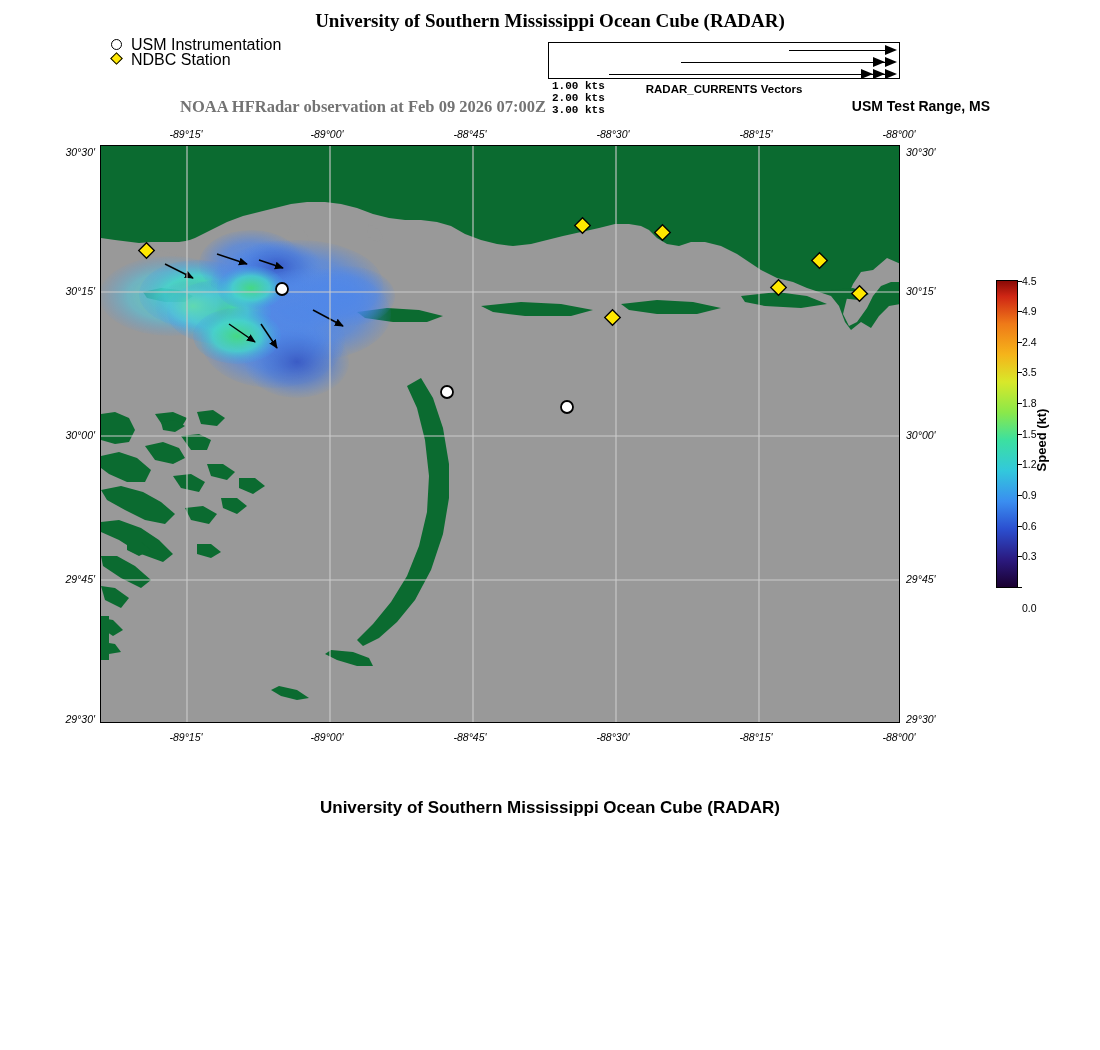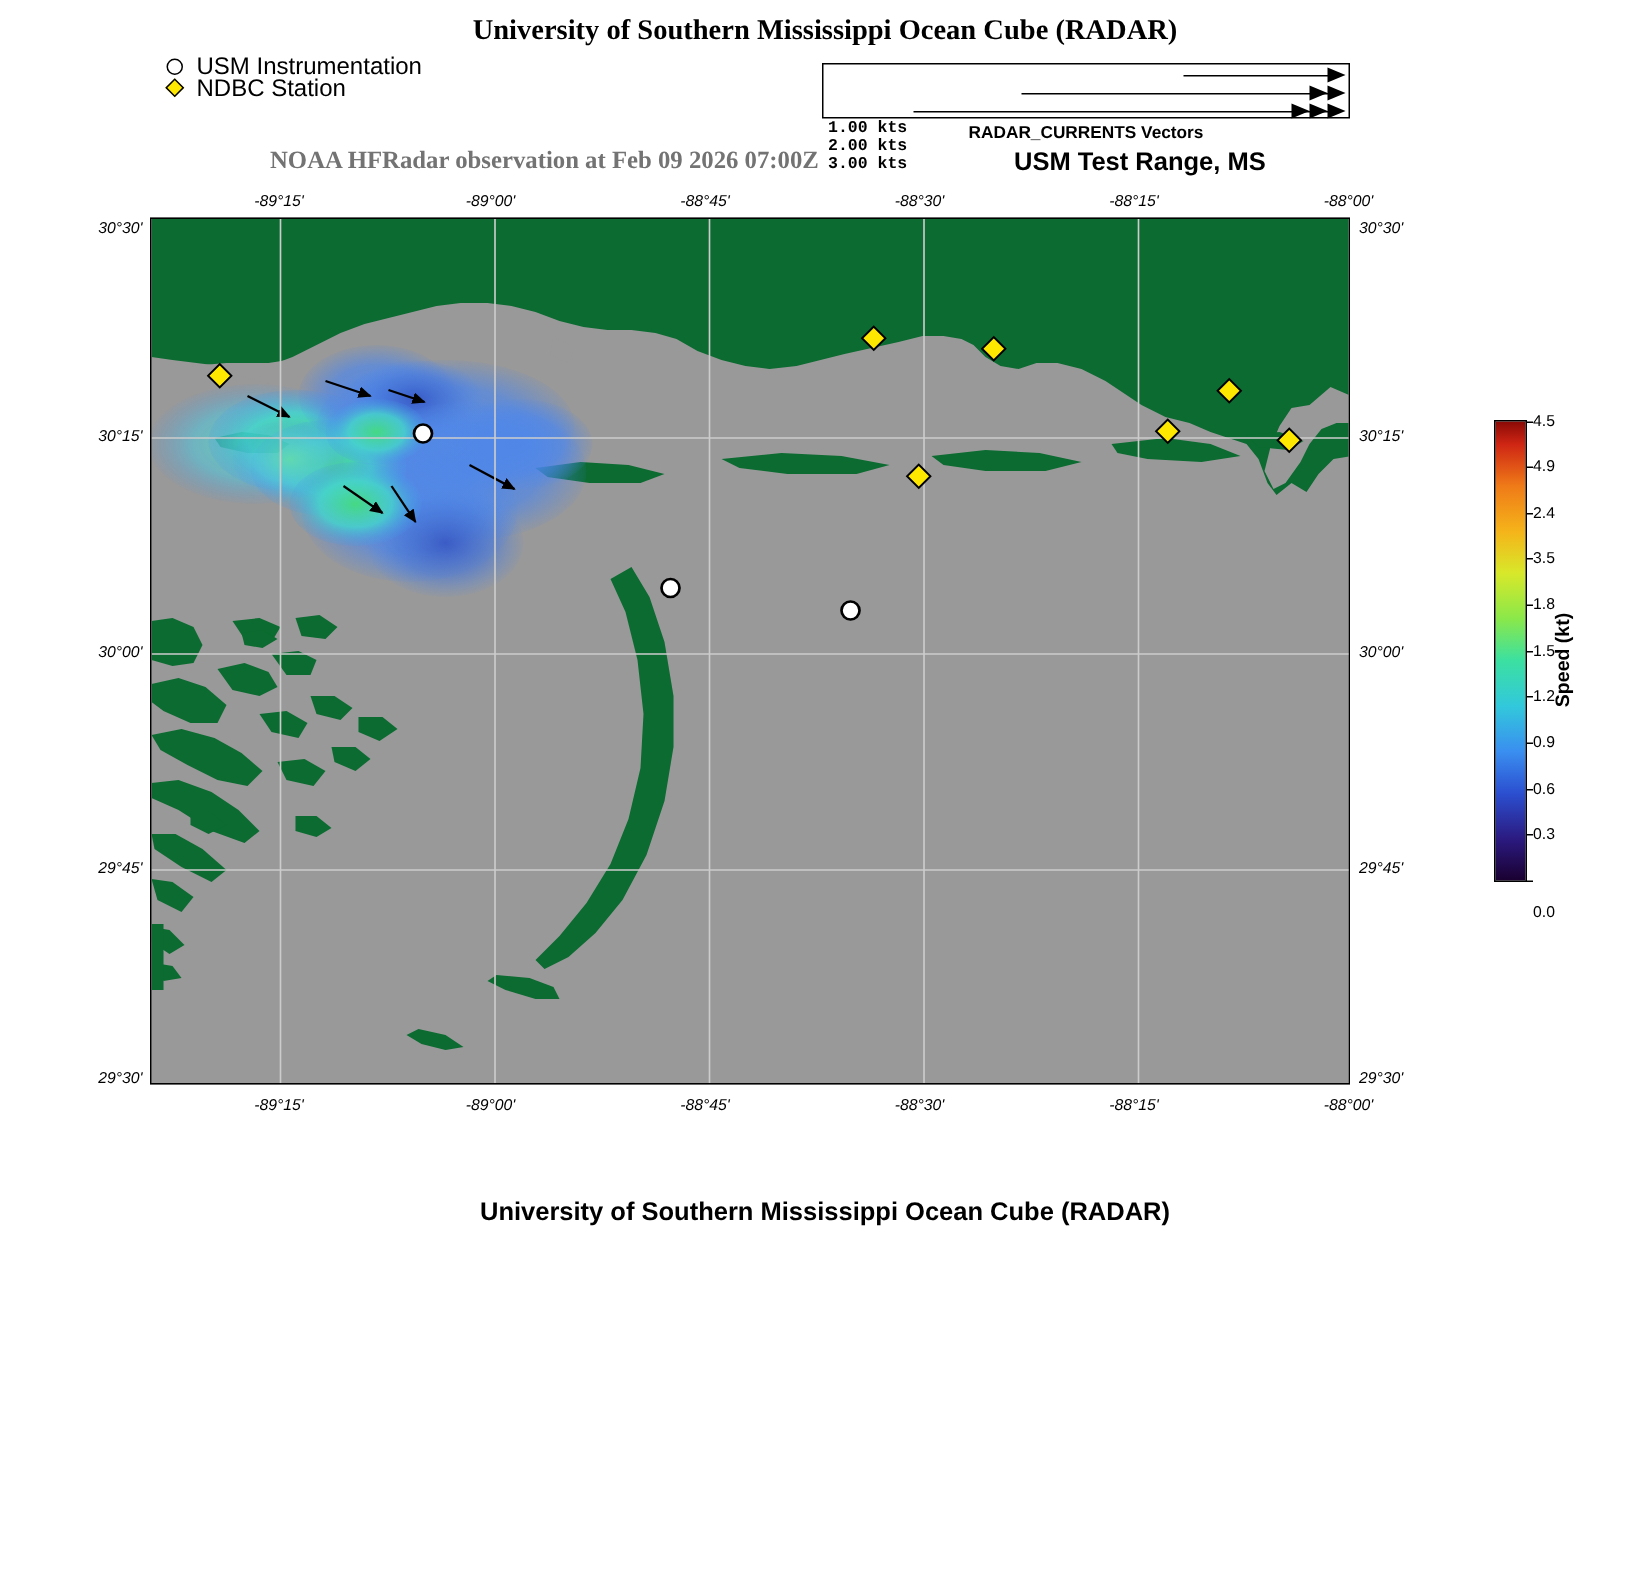--- a/index.html
+++ b/index.html
@@ -117,24 +117,24 @@
   #obs-subtitle {
     left: 180px; top: 97px;
     width: 640px;
     text-align: left;
     font-family: "Liberation Serif", serif;
     font-weight: bold;
     font-size: 16.5px;
     color: #737373;
   }
   #range-label {
-    left: 676px; top: 98px;
+    left: 660px; top: 98px;
     width: 330px;
-    text-align: left;
-    font-size: 17px;
+    text-align: right;
+    font-size: 14px;
     font-weight: bold;
     color: #000;
   }
 
   
   #map-frame {
     left: 100px; top: 145px;
     width: 800px; height: 578px;
     border: 1.3px solid #000;
     box-sizing: border-box;

